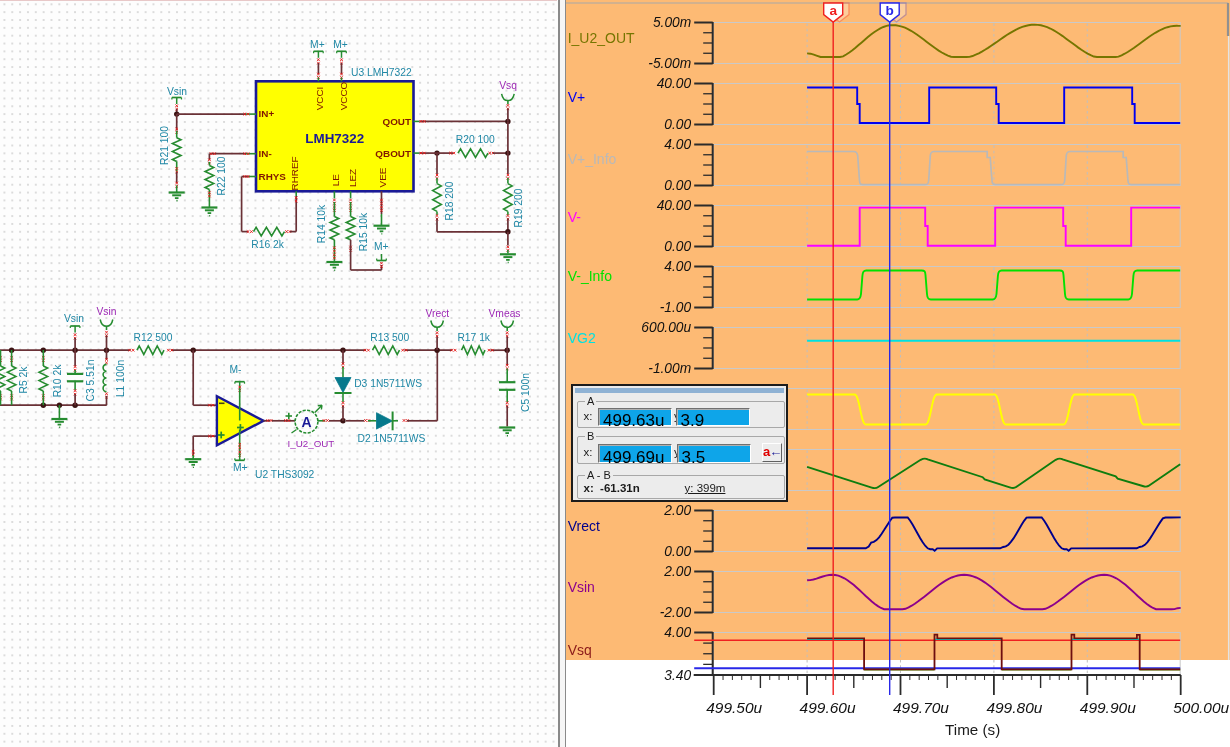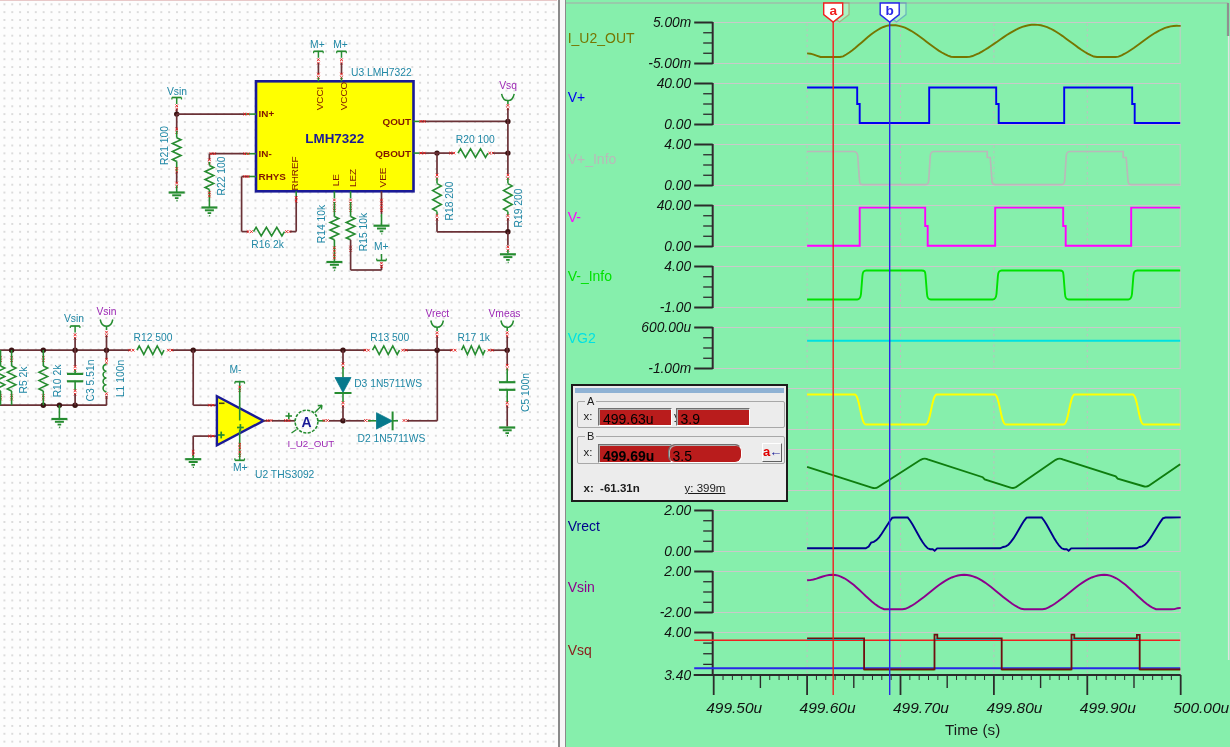--- a/index.html
+++ b/index.html
@@ -3,27 +3,27 @@
 *{margin:0;padding:0;box-sizing:border-box;}
 body{width:1230px;height:747px;overflow:hidden;font-family:"Liberation Sans",sans-serif;background:#ffffff;}
 #page{position:relative;width:1230px;height:747px;background:#ffffff;}
 #schem{position:absolute;left:0;top:0;width:558px;height:747px;
  background-color:#fdfdfd;
  background-image:radial-gradient(circle,#cdcdcd 0.6px,rgba(255,255,255,0) 0.9px);
  background-size:7.857px 7.857px;background-position:0.5px 0.4px;}
 #div1{position:absolute;left:557.5px;top:0;width:2px;height:747px;background:#8a8a8a;}
 #div2{position:absolute;left:559.5px;top:0;width:5px;height:747px;background:#f6f6f6;}
 #div3{position:absolute;left:564.5px;top:0;width:1.8px;height:747px;background:#8a8a8a;}
-#plot{position:absolute;left:566.3px;top:0;width:663.7px;height:747px;background:#86efac;}
+#plot{position:absolute;left:566.3px;top:0;width:663.7px;height:660px;background:#fdba74;}
 svg{position:absolute;left:0;top:0;}
 #ibox{position:absolute;left:570.5px;top:383.5px;width:217px;height:118px;background:#ececec;border:2px solid #1c1c1c;font-family:"Liberation Sans",sans-serif;}
 #ititle{position:absolute;left:2px;top:2px;width:209px;height:5.5px;background:#8fb2d4;}
 .fs{position:absolute;left:4.5px;width:207.5px;border:1px solid #a8a8a8;border-radius:2px;}
 .leg{position:absolute;top:-6px;left:7px;background:#ececec;padding:0 2px;font-size:11px;color:#1a1a1a;line-height:11px;}
-.inp{position:absolute;background:#b91c1c;width:74px;height:18.5px;border-top:1.5px solid #707070;border-left:1.5px solid #707070;border-bottom:1.5px solid #ffffff;border-right:1.5px solid #ffffff;box-shadow:inset 1px 1px 0 #b0b0b0;font-size:14px;color:#000;padding:2.5px 0 0 4px;}
+.inp{position:absolute;background:#0ea5e9;width:74px;height:18.5px;border-top:1.5px solid #707070;border-left:1.5px solid #707070;border-bottom:1.5px solid #ffffff;border-right:1.5px solid #ffffff;box-shadow:inset 1px 1px 0 #b0b0b0;font-size:17px;color:#000;padding:2.5px 0 0 4px;}
 .lbl{position:absolute;font-size:11.5px;color:#1a1a1a;}
 #abtn{position:absolute;left:189.5px;top:57.5px;width:20px;height:19px;background:#ececec;border-top:1.5px solid #ffffff;border-left:1.5px solid #ffffff;border-bottom:1.5px solid #606060;border-right:1.5px solid #606060;font-size:13px;font-weight:bold;color:#e00000;text-align:center;line-height:15px;white-space:nowrap;letter-spacing:-1px;}
 </style></head>
 <body>
 <div id="page">
 <div id="schem">
       <svg width="558" height="747" viewBox="0 0 558 747">
 <line x1="0" y1="350.2" x2="130.5" y2="350.2" stroke="#6a3136" stroke-width="1.7" stroke-linecap="butt"></line>
 <line x1="171" y1="350.2" x2="366" y2="350.2" stroke="#6a3136" stroke-width="1.7" stroke-linecap="butt"></line>
 <line x1="404.5" y1="350.2" x2="452" y2="350.2" stroke="#6a3136" stroke-width="1.7" stroke-linecap="butt"></line>
@@ -676,19 +676,22 @@
         <span class="leg">A</span>
       </div>
  <div class="lbl" style="left:11px;top:24px;">x:</div>
  <div class="inp" style="left:25.5px;top:22px;">499.63u</div>
  <div class="lbl" style="left:101.5px;top:24px;">y:</div>
  <div class="inp" style="left:103px;top:22px;">3.9</div>
  <div class="fs" style="top:50.6px;height:28px;">
         <span class="leg">B</span>
       </div>
  <div class="lbl" style="left:11px;top:60px;">x:</div>
- <div class="inp" style="left:25.5px;top:58.5px;font-weight:bold;">499.69u</div>
+ <div class="inp" style="left:25.5px;top:58.5px;">499.69u</div>
  <div class="lbl" style="left:101.5px;top:60px;">y:</div>
- <div class="inp" style="left:95px;top:58.5px;border-radius:7px;">3.5</div>
+ <div class="inp" style="left:104px;top:58.5px;">3.5</div>
  <div id="abtn">a<span style="color:#1a1a96;font-weight:bold;">←</span></div>
+ <div class="fs" style="top:89.9px;height:23.8px;">
+        <span class="leg">A - B</span>
+      </div>
  <div class="lbl" style="left:11px;top:96.5px;font-weight:bold;">x:&nbsp;&nbsp;-61.31n</div>
  <div class="lbl" style="left:112px;top:96.5px;text-decoration:underline;">y: 399m</div>
 </div>
 </div>
 </body></html>

